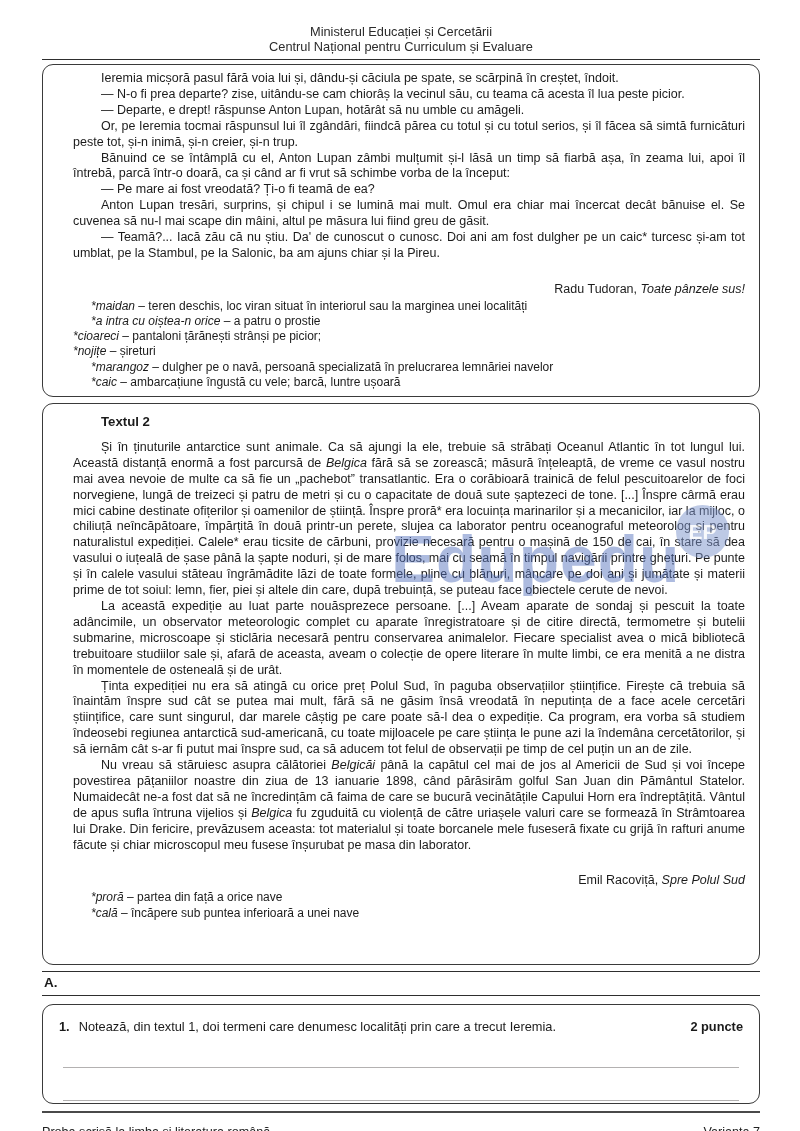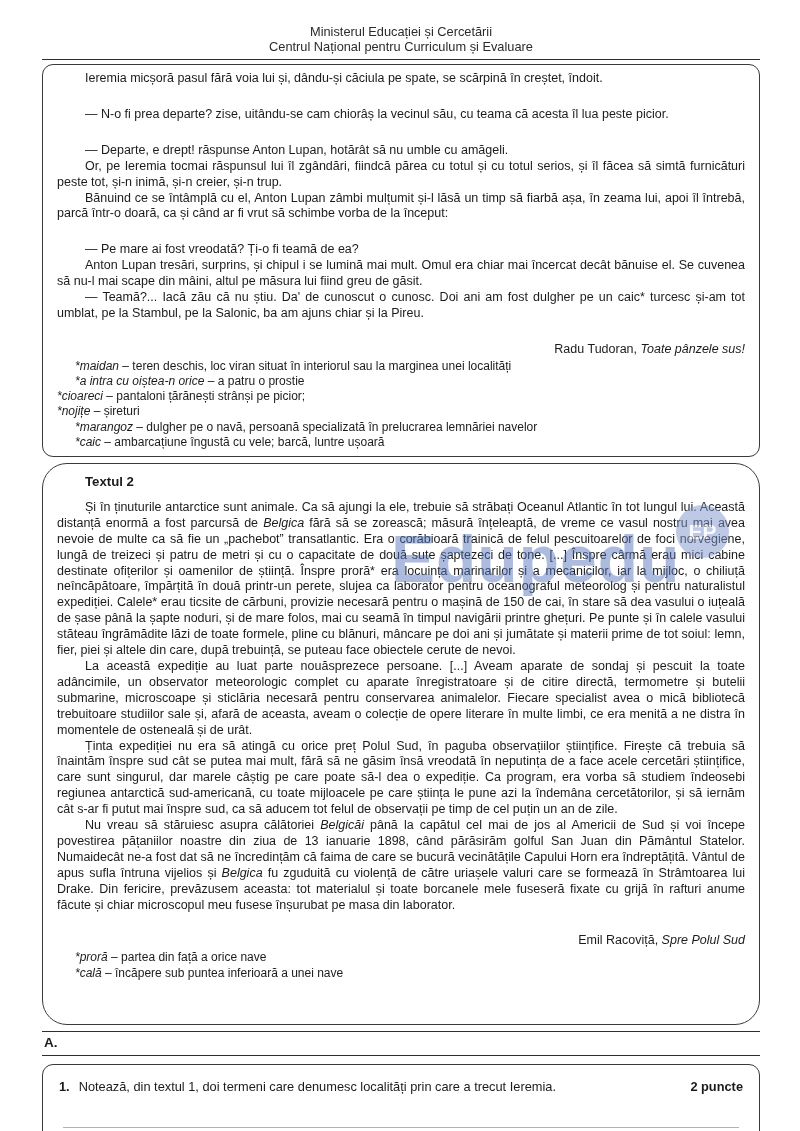--- a/index.html
+++ b/index.html
@@ -7,28 +7,28 @@
   body {
     width:800px; height:1131px; position:relative; overflow:hidden;
     font-family:"Liberation Sans", sans-serif; color:#1b1b1b;
   }
   .page { padding:8px 40px 0 42px; position:relative; z-index:2; }
   .header { text-align:center; font-size:12.8px; line-height:15px; color:#2b2b2b;margin-top:16px; }
   .header-rule { border-top:1.6px solid #2e2e2e; margin-top:5px; }
 
   .textbox {
     border:1.6px solid #3a3a3a; border-radius:11px;
-    padding:6px 14px 6px 14px; margin-top:4px;
+    padding:6px 14px 6px 30px; margin-top:4px;
     font-size:12.5px; line-height:15.9px; text-align:justify;
     background:transparent;
   }
   .textbox.first { min-height:300px; }
-  .textbox.second { min-height:562px; margin-top:6px;border-radius:25px; }
+  .textbox.second { min-height:562px; margin-top:6px; }
   .para { text-indent:28px; }
-  .dialog { text-indent:28px;margin-top:20px; }
+  .dialog { text-indent:28px; }
   .attribution { text-align:right; text-indent:0;margin-top:20px; }
   .it { font-style:italic; }
   .footnotes { font-size:12px; line-height:15.2px; text-align:left; margin-top:1px; }
   .fn-row { text-align:left;margin-left:18px; }
   .fn-pair { display:flex;flex-direction:column; }
   .fn-pair .fn-left { width:47%; }
   .text2-heading { font-weight:bold; font-size:13.2px; margin:4px 0 10px 28px; text-indent:0; }
 
   .section-a {
     border-top:1.6px solid #2e2e2e; border-bottom:1.6px solid #2e2e2e;

